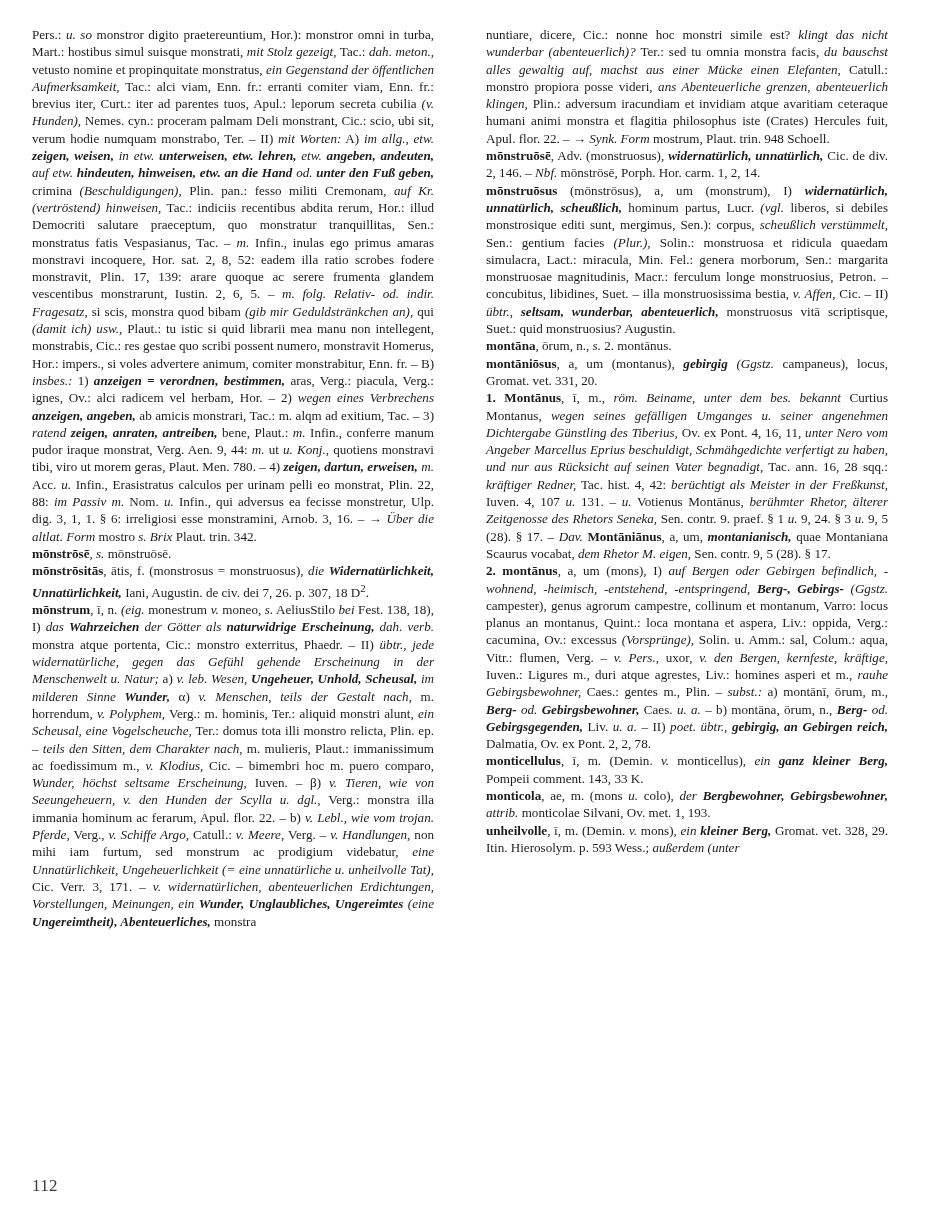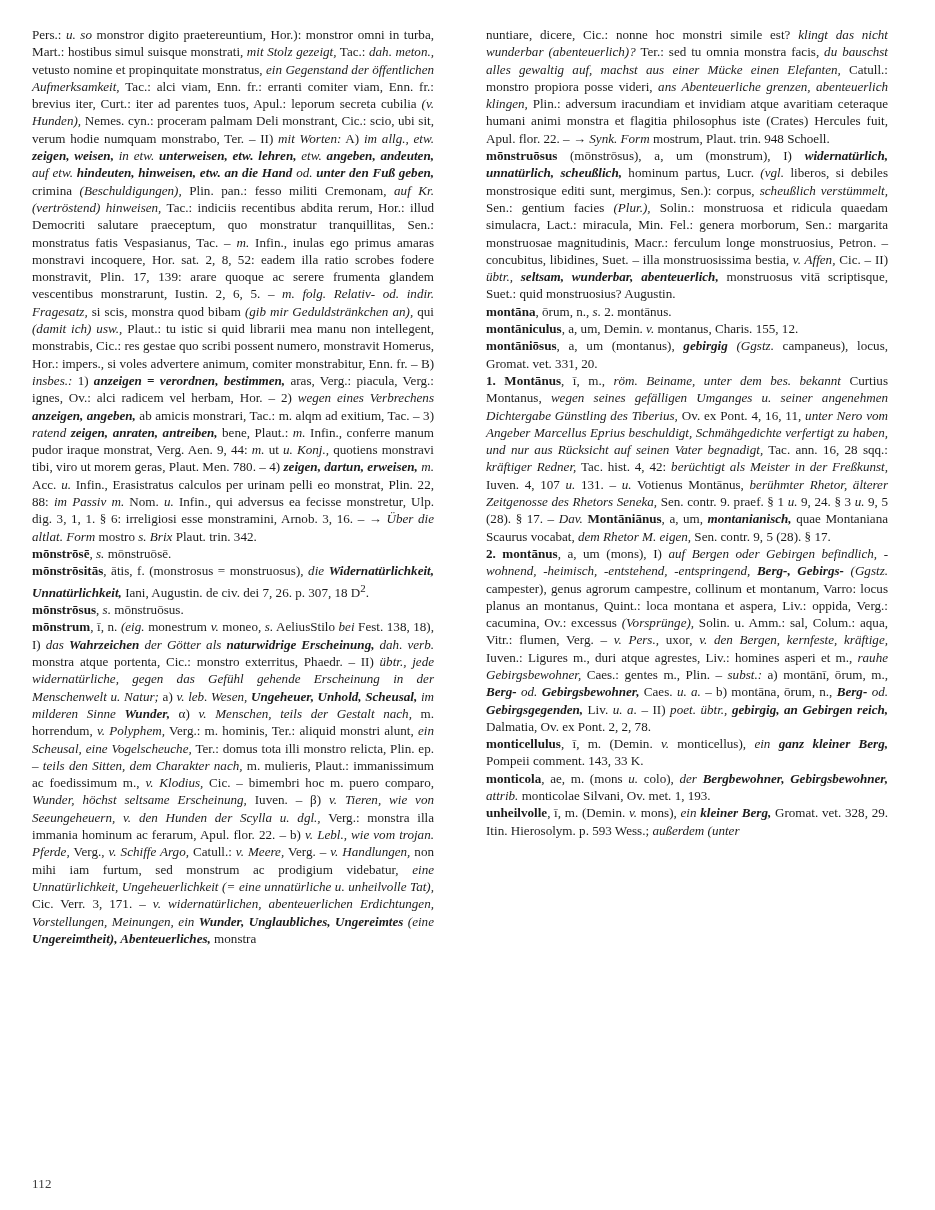--- a/index.html
+++ b/index.html
@@ -52,45 +52,44 @@
   }
   .entry + .entry { margin-top: 0; }
 
   
   .cont { text-indent: 0; }
 
   .folio {
     position: absolute;
     left: 32px;
     top: 1176px;
-    font-size: 13px;
+    font-size: 17px;
     color: #3a3a3a;
     letter-spacing: 0.3px;
   }
 </style>
 </head>
 <body>
 
 <div id="page">
 
   <div class="columns">
 
     <div class="col left" id="col-left">
         <p class="entry cont">Pers.: <i>u. so</i> monstror digito praetereuntium, Hor.): monstror omni in turba, Mart.: hostibus simul suisque monstrati, <i>mit Stolz gezeigt,</i> Tac.: <i>dah. meton.,</i> vetusto nomine et propinquitate monstratus, <i>ein Gegenstand der öffentlichen Aufmerksamkeit,</i> Tac.: alci viam, Enn. fr.: erranti comiter viam, Enn. fr.: brevius iter, Curt.: iter ad parentes tuos, Apul.: leporum secreta cubilia <i>(v. Hunden),</i> Nemes. cyn.: proceram palmam Deli monstrant, Cic.: scio, ubi sit, verum hodie numquam monstrabo, Ter. – II) <i>mit Worten:</i> A) <i>im allg., etw.</i> <b><i>zeigen, weisen,</i></b> <i>in etw.</i> <b><i>unterweisen, etw.</i></b> <b><i>lehren,</i></b> <i>etw.</i> <b><i>angeben, andeuten,</i></b> <i>auf etw.</i> <b><i>hindeuten, hinweisen, etw.</i></b> <b><i>an die Hand</i></b> <i>od.</i> <b><i>unter den Fuß geben,</i></b> crimina <i>(Beschuldigungen),</i> Plin. pan.: fesso militi Cremonam, <i>auf Kr. (vertröstend) hinweisen,</i> Tac.: indiciis recentibus abdita rerum, Hor.: illud Democriti salutare praeceptum, quo monstratur tranquillitas, Sen.: monstratus fatis Vespasianus, Tac. – <i>m.</i> Infin., inulas ego primus amaras monstravi incoquere, Hor. sat. 2, 8, 52: eadem illa ratio scrobes fodere monstravit, Plin. 17, 139: arare quoque ac serere frumenta glandem vescentibus monstrarunt, Iustin. 2, 6, 5. – <i>m. folg. Relativ- od. indir. Fragesatz,</i> si scis, monstra quod bibam <i>(gib mir Geduldstränkchen an),</i> qui <i>(damit ich) usw.,</i> Plaut.: tu istic si quid librarii mea manu non intellegent, monstrabis, Cic.: res gestae quo scribi possent numero, monstravit Homerus, Hor.: impers., si voles advertere animum, comiter monstrabitur, Enn. fr. – B) <i>insbes.:</i> 1) <b><i>anzeigen = verordnen, bestimmen,</i></b> aras, Verg.: piacula, Verg.: ignes, Ov.: alci radicem vel herbam, Hor. – 2) <i>wegen eines Verbrechens</i> <b><i>anzeigen, angeben,</i></b> ab amicis monstrari, Tac.: m. alqm ad exitium, Tac. – 3) <i>ratend</i> <b><i>zeigen, anraten, antreiben,</i></b> bene, Plaut.: <i>m.</i> Infin., conferre manum pudor iraque monstrat, Verg. Aen. 9, 44: <i>m.</i> ut <i>u. Konj.,</i> quotiens monstravi tibi, viro ut morem geras, Plaut. Men. 780. – 4) <b><i>zeigen, dartun, erweisen,</i></b> <i>m.</i> Acc. <i>u.</i> Infin., Erasistratus calculos per urinam pelli eo monstrat, Plin. 22, 88: <i>im Passiv m.</i> Nom. <i>u.</i> Infin., qui adversus ea fecisse monstretur, Ulp. dig. 3, 1, 1. § 6: irreligiosi esse monstramini, Arnob. 3, 16. – → <i>Über die altlat. Form</i> mostro <i>s. Brix</i> Plaut. trin. 342.</p>
         <p class="entry"><b>mōnstrōsē</b>, <i>s.</i> mōnstruōsē.</p>
         <p class="entry"><b>mōnstrōsitās</b>, ātis, f. (monstrosus = monstruosus), <i>die</i> <b><i>Widernatürlichkeit, Unnatürlichkeit,</i></b> Iani, Augustin. de civ. dei 7, 26. p. 307, 18 D<sup>2</sup>.</p>
-        <p class="entry"><b>mōnstrōsus</b>, <i>s.</i> mōnstruōsus.</p>
         <p class="entry"><b>mōnstrum</b>, ī, n. <i>(eig.</i> monestrum <i>v.</i> moneo, <i>s.</i> AeliusStilo <i>bei</i> Fest. 138, 18), I) <i>das</i> <b><i>Wahrzeichen</i></b> <i>der Götter als</i> <b><i>naturwidrige Erscheinung,</i></b> <i>dah. verb.</i> monstra atque portenta, Cic.: monstro exterritus, Phaedr. – II) <i>übtr., jede widernatürliche, gegen das Gefühl gehende Erscheinung in der Menschenwelt u. Natur;</i> a) <i>v. leb. Wesen,</i> <b><i>Ungeheuer, Unhold, Scheusal,</i></b> <i>im milderen Sinne</i> <b><i>Wunder,</i></b> α) <i>v. Menschen, teils der Gestalt nach,</i> m. horrendum, <i>v. Polyphem,</i> Verg.: m. hominis, Ter.: aliquid monstri alunt, <i>ein Scheusal, eine Vogelscheuche,</i> Ter.: domus tota illi monstro relicta, Plin. ep. – <i>teils den Sitten, dem Charakter nach,</i> m. mulieris, Plaut.: immanissimum ac foedissimum m., <i>v. Klodius,</i> Cic. – bimembri hoc m. puero comparo, <i>Wunder, höchst seltsame Erscheinung,</i> Iuven. – β) <i>v. Tieren, wie von Seeungeheuern, v. den Hunden der Scylla u. dgl.,</i> Verg.: monstra illa immania hominum ac ferarum, Apul. flor. 22. – b) <i>v. Lebl., wie vom trojan. Pferde,</i> Verg., <i>v. Schiffe Argo,</i> Catull.: <i>v. Meere,</i> Verg. – <i>v. Handlungen,</i> non mihi iam furtum, sed monstrum ac prodigium videbatur, <i>eine Unnatürlichkeit, Ungeheuerlichkeit (= eine unnatürliche u. unheilvolle Tat),</i> Cic. Verr. 3, 171. – <i>v. widernatürlichen, abenteuerlichen Erdichtungen, Vorstellungen, Meinungen, ein</i> <b><i>Wunder, Unglaubliches, Ungereimtes</i></b> <i>(eine</i> <b><i>Ungereimtheit), Abenteuerliches,</i></b> monstra</p>
       </div>
 
     <div class="col right" id="col-right">
         <p class="entry cont">nuntiare, dicere, Cic.: nonne hoc monstri simile est? <i>klingt das nicht wunderbar (abenteuerlich)?</i> Ter.: sed tu omnia monstra facis, <i>du bauschst alles gewaltig auf, machst aus einer Mücke einen Elefanten,</i> Catull.: monstro propiora posse videri, <i>ans Abenteuerliche grenzen, abenteuerlich klingen,</i> Plin.: adversum iracundiam et invidiam atque avaritiam ceteraque humani animi monstra et flagitia philosophus iste (Crates) Hercules fuit, Apul. flor. 22. – → <i>Synk. Form</i> mostrum, Plaut. trin. 948 Schoell.</p>
+        <p class="entry"><b>mōnstruōsē</b>, Adv. (monstruosus), <b><i>widernatürlich, unnatürlich,</i></b> Cic. de div. 2, 146. – <i>Nbf.</i> mōnstrōsē, Porph. Hor. carm. 1, 2, 14.</p>
         <p class="entry"><b>mōnstruōsus</b> (mōnstrōsus), a, um (monstrum), I) <b><i>widernatürlich, unnatürlich, scheußlich,</i></b> hominum partus, Lucr. <i>(vgl.</i> liberos, si debiles monstrosique editi sunt, mergimus, Sen.): corpus, <i>scheußlich verstümmelt,</i> Sen.: gentium facies <i>(Plur.),</i> Solin.: monstruosa et ridicula quaedam simulacra, Lact.: miracula, Min. Fel.: genera morborum, Sen.: margarita monstruosae magnitudinis, Macr.: ferculum longe monstruosius, Petron. – concubitus, libidines, Suet. – illa monstruosissima bestia, <i>v. Affen,</i> Cic. – II) <i>übtr.,</i> <b><i>seltsam, wunderbar, abenteuerlich,</i></b> monstruosus vitā scriptisque, Suet.: quid monstruosius? Augustin.</p>
         <p class="entry"><b>montāna</b>, ōrum, n., <i>s.</i> 2. montānus.</p>
-        <p class="entry"><b>montāniculus</b>, a, um, Demin. <i>v.</i> montanus, Charis. 155, 12.</p>
         <p class="entry"><b>montāniōsus</b>, a, um (montanus), <b><i>gebirgig</i></b> <i>(Ggstz.</i> campaneus), locus, Gromat. vet. 331, 20.</p>
         <p class="entry"><b>1. Montānus</b>, ī, m., <i>röm. Beiname, unter dem bes. bekannt</i> Curtius Montanus, <i>wegen seines gefälligen Umganges u. seiner angenehmen Dichtergabe Günstling des Tiberius,</i> Ov. ex Pont. 4, 16, 11, <i>unter Nero vom Angeber Marcellus Eprius beschuldigt, Schmähgedichte verfertigt zu haben, und nur aus Rücksicht auf seinen Vater begnadigt,</i> Tac. ann. 16, 28 sqq.: <i>kräftiger Redner,</i> Tac. hist. 4, 42: <i>berüchtigt als Meister in der Freßkunst,</i> Iuven. 4, 107 <i>u.</i> 131. – <i>u.</i> Votienus Montānus, <i>berühmter Rhetor, älterer Zeitgenosse des Rhetors Seneka,</i> Sen. contr. 9. praef. § 1 <i>u.</i> 9, 24. § 3 <i>u.</i> 9, 5 (28). § 17. – <i>Dav.</i> <b>Montāniānus</b>, a, um, <b><i>montanianisch,</i></b> quae Montaniana Scaurus vocabat, <i>dem Rhetor M. eigen,</i> Sen. contr. 9, 5 (28). § 17.</p>
         <p class="entry"><b>2. montānus</b>, a, um (mons), I) <i>auf Bergen oder Gebirgen befindlich, -wohnend, -heimisch, -entstehend, -entspringend,</i> <b><i>Berg-, Gebirgs-</i></b> <i>(Ggstz.</i> campester), genus agrorum campestre, collinum et montanum, Varro: locus planus an montanus, Quint.: loca montana et aspera, Liv.: oppida, Verg.: cacumina, Ov.: excessus <i>(Vorsprünge),</i> Solin. u. Amm.: sal, Colum.: aqua, Vitr.: flumen, Verg. – <i>v. Pers.,</i> uxor, <i>v. den Bergen, kernfeste, kräftige,</i> Iuven.: Ligures m., duri atque agrestes, Liv.: homines asperi et m., <i>rauhe Gebirgsbewohner,</i> Caes.: gentes m., Plin. – <i>subst.:</i> a) montānī, ōrum, m., <b><i>Berg-</i></b> <i>od.</i> <b><i>Gebirgsbewohner,</i></b> Caes. <i>u. a.</i> – b) montāna, ōrum, n., <b><i>Berg-</i></b> <i>od.</i> <b><i>Gebirgsgegenden,</i></b> Liv. <i>u. a.</i> – II) <i>poet. übtr.,</i> <b><i>gebirgig, an Gebirgen reich,</i></b> Dalmatia, Ov. ex Pont. 2, 2, 78.</p>
         <p class="entry"><b>monticellulus</b>, ī, m. (Demin. <i>v.</i> monticellus), <i>ein</i> <b><i>ganz kleiner Berg,</i></b> Pompeii comment. 143, 33 K.</p>
         <p class="entry"><b>monticola</b>, ae, m. (mons <i>u.</i> colo), <i>der</i> <b><i>Bergbewohner, Gebirgsbewohner,</i></b> <i>attrib.</i> monticolae Silvani, Ov. met. 1, 193.</p>
         <p class="entry"><b>unheilvolle</b>, ī, m. (Demin. <i>v.</i> mons), <i>ein</i> <b><i>kleiner Berg,</i></b> Gromat. vet. 328, 29. Itin. Hierosolym. p. 593 Wess.; <i>außerdem (unter</i></p>
       </div>
 
   </div>
 

